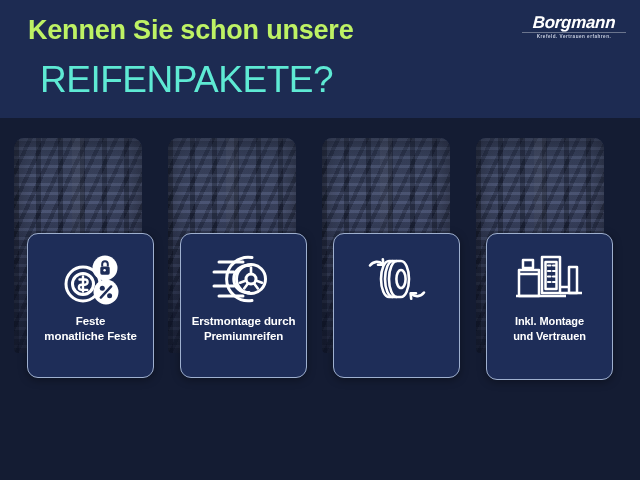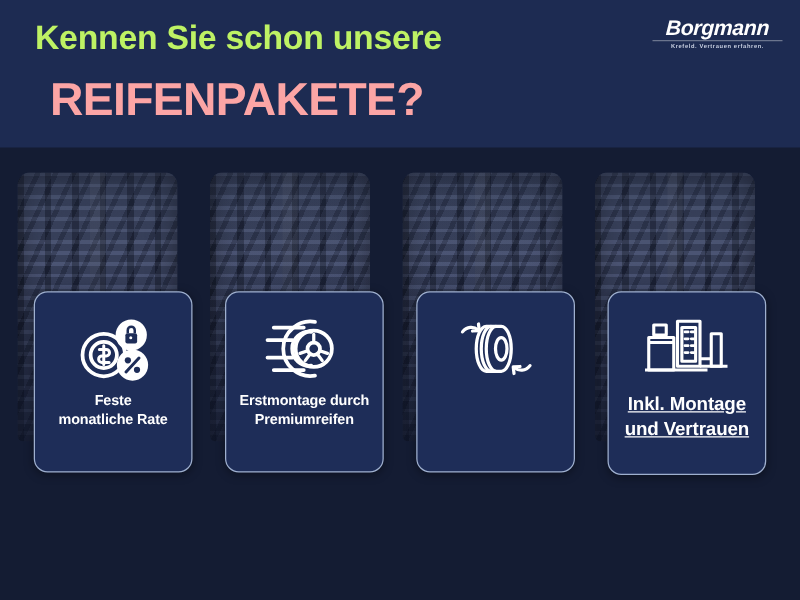--- a/index.html
+++ b/index.html
@@ -19,21 +19,21 @@
     z-index:5;
   }
   .head-line1 {
     position:absolute; left:28px; top:17px;
     font-size:27px; font-weight:bold; color:#bef264;
     letter-spacing:-0.2px; line-height:1;
     white-space:nowrap;
   }
   .head-line2 {
     position:absolute; left:40px; top:61px;
-    font-size:37px; font-weight:bold; color:#fca5a5;
+    font-size:37px; font-weight:normal; color:#5eead4;
     letter-spacing:-0.5px; line-height:1;
     white-space:nowrap;
   }
   
   .logo { position:absolute; right:12px; top:14px; width:108px; height:30px; }
   .logo-word {
     position:absolute; left:0; top:0; width:108px;
     text-align:center;
     font-family:"Liberation Sans", sans-serif;
     font-size:17px; font-weight:bold; font-style:italic;
@@ -114,21 +114,21 @@
   .card-label {
     margin-top:4px;
     width:116px;
     text-align:center;
     color:#ffffff;
     font-size:11.5px;
     font-weight:bold;
     line-height:1.32;
     letter-spacing:-0.1px;
   }
-  .card.c4 .card-label { font-size:15px;text-decoration:underline; }
+  .card.c4 .card-label { font-size:11px; }
   .card.c3 .card-label { font-size:11px; }
 </style>
 </head>
 <body>
 
 <div id="stage">
 
   <div class="tires">
     <div class="tire t1"></div>
     <div class="tire t2"></div>
@@ -163,21 +163,21 @@
           <path d="M42.2 15.5v-2.4a2.8 2.8 0 015.6 0v2.4" fill="none" stroke="#1e2d58" stroke-width="2"></path>
           <circle cx="44.6" cy="19.2" r="1.2" fill="#ffffff"></circle>
           <circle cx="46" cy="41" r="12.5" fill="#ffffff"></circle>
           <path d="M40.8 46.6l10.4-11.2" stroke="#1e2d58" stroke-width="2.4" stroke-linecap="round"></path>
           <circle cx="42.3" cy="37.2" r="2.5" fill="#1e2d58"></circle>
           <circle cx="49.6" cy="44.8" r="2.5" fill="#1e2d58"></circle>
         </svg>
       </div>
       <div class="card-label">
         <div>Feste</div>
-        <div>monatliche Rate</div>
+        <div>monatliche Feste</div>
       </div>
     </div>
 
     <div class="card c2">
       <div class="icon-box">
         <svg width="66" height="54" viewBox="0 0 66 54">
           <g fill="none" stroke="#ffffff" stroke-width="3" stroke-linecap="round">
             <path d="M41 5.5A21.8 21.8 0 1041 48.5"></path>
             <path d="M38 13.5a13.6 13.6 0 10 0 27"></path>
             <path d="M8 10h24 M3 20h20 M3 34h20 M8 44h24"></path>

